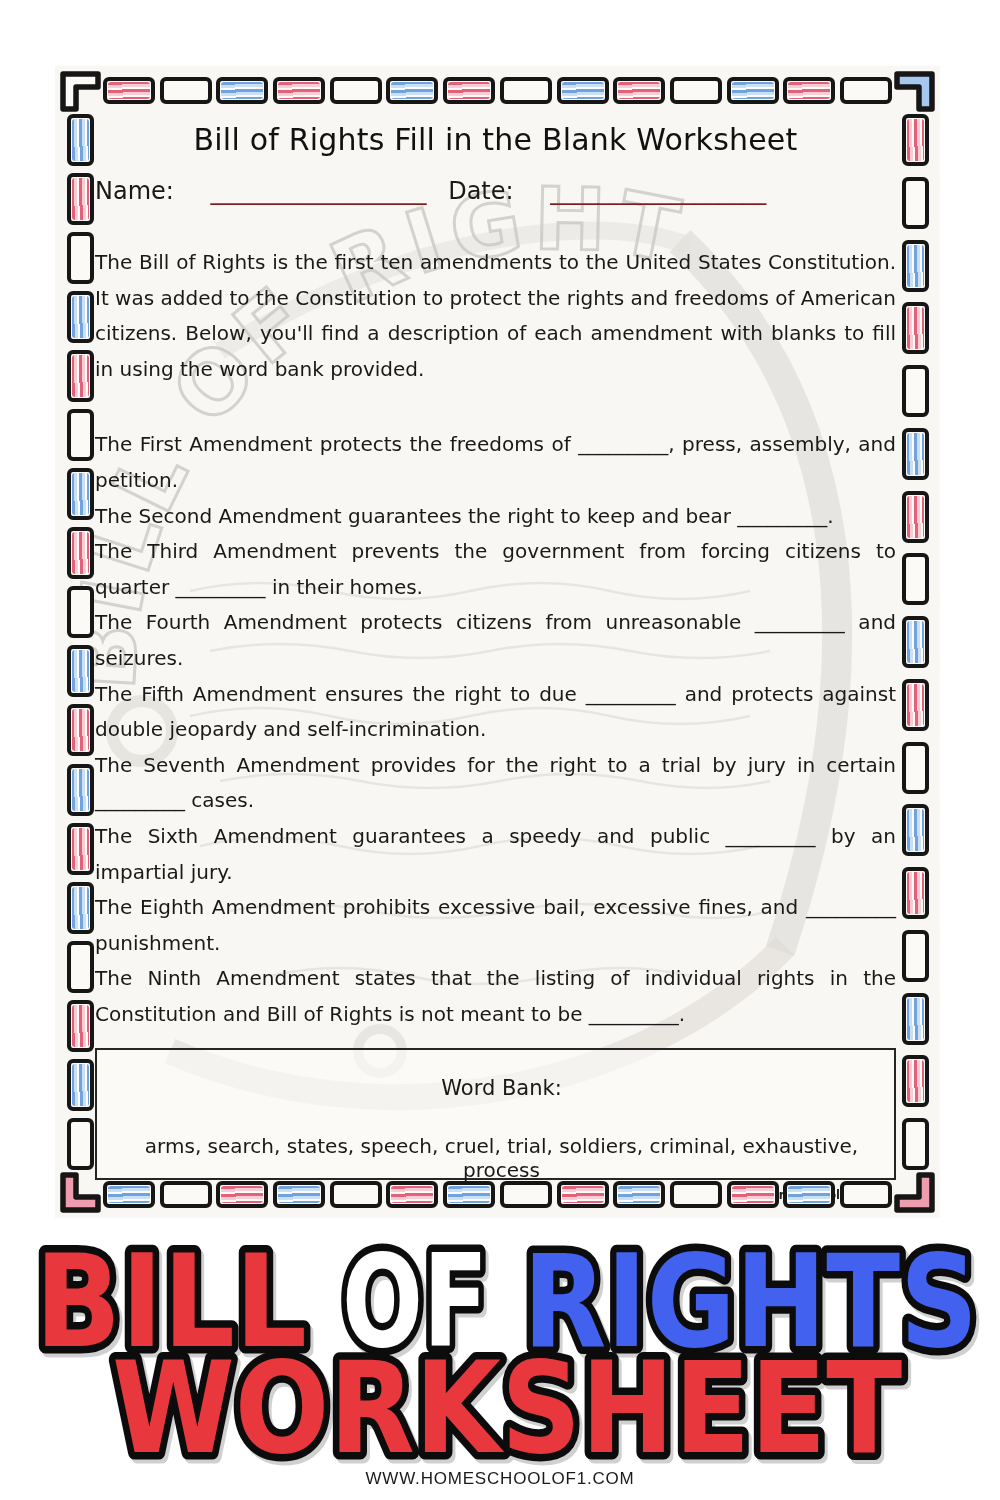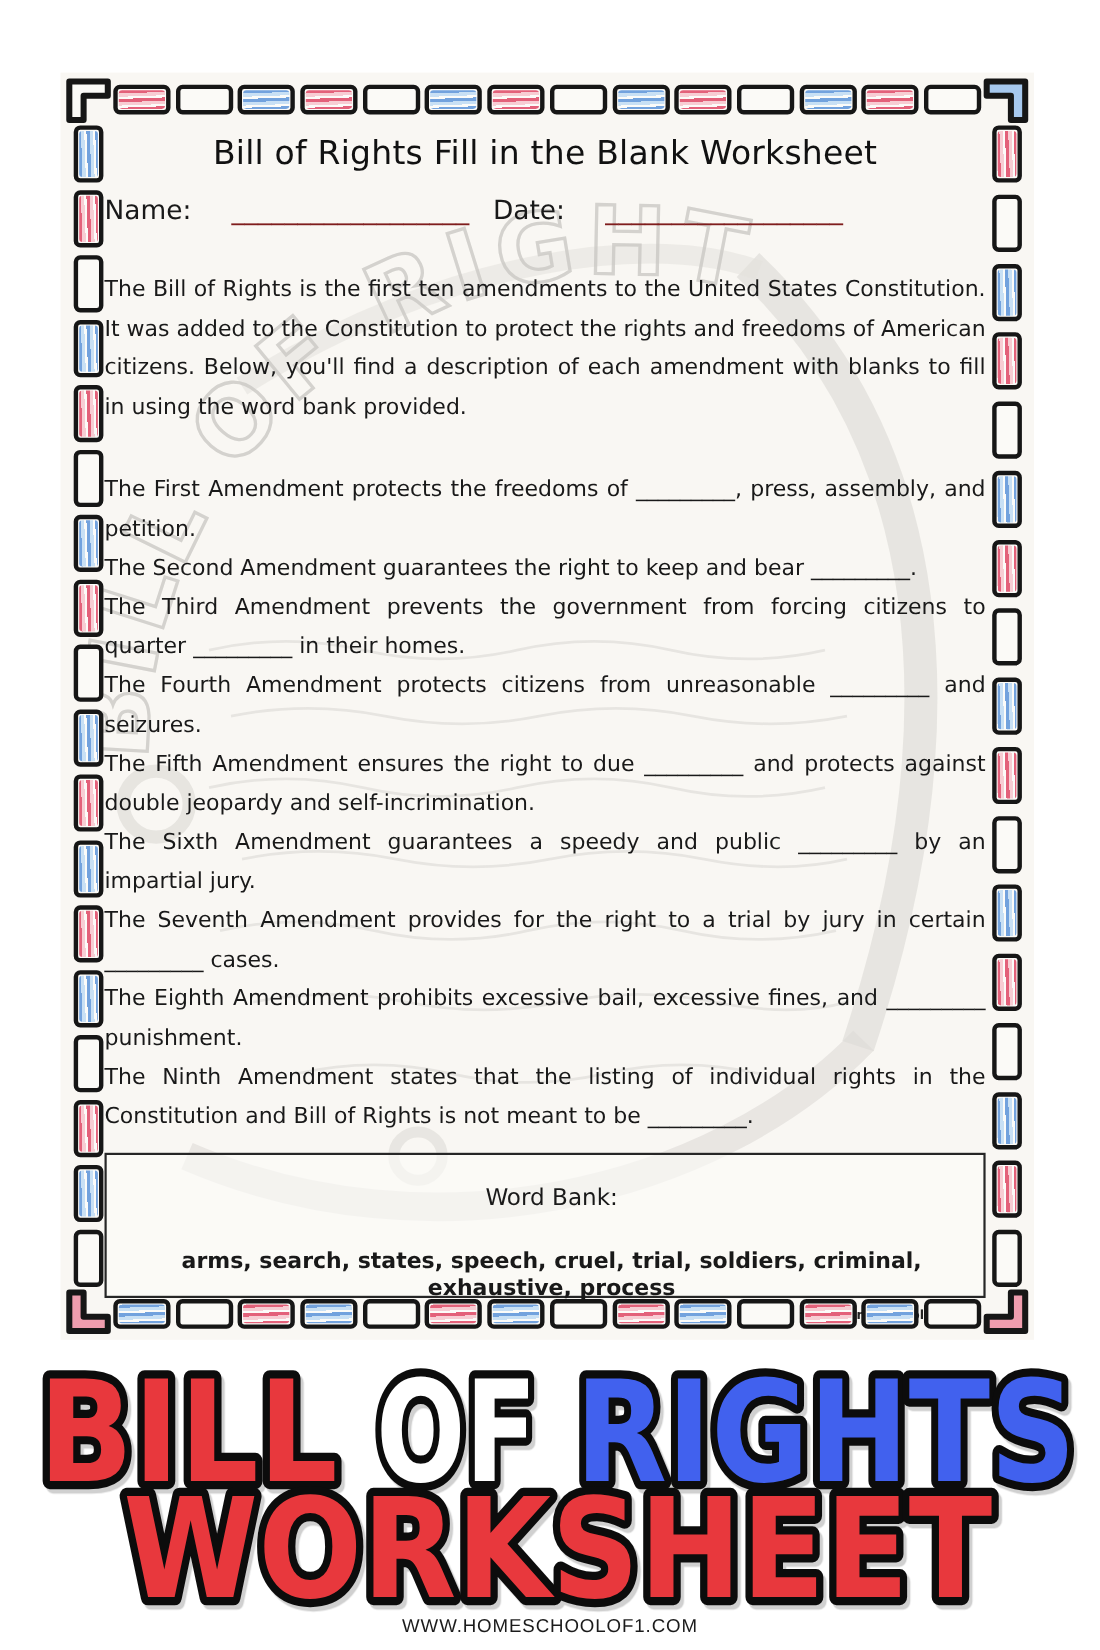--- a/index.html
+++ b/index.html
@@ -38,21 +38,21 @@
   .content{position:absolute;left:40px;right:44px;top:44px;bottom:42px;z-index:2;}
   .ws-title{margin:12px 0 0 0;text-align:center;font-size:30px;font-weight:400;letter-spacing:.2px;color:#111;}
   .namedate{margin-top:20px;font-size:24px;white-space:nowrap;}
   .blank-line{letter-spacing:0;color:#7f1d1d;margin-left:29px;}
   .nd-date{margin-left:14px;}
   .intro{margin:40px 0 0 0;font-size:20px;line-height:1.78;text-align:justify;}
   .amendments{margin-top:40px;}
   .amendment{margin:0;font-size:20px;line-height:1.78;text-align:justify;}
   .wordbank{margin-top:16px;border:2px solid #262626;height:128px;text-align:center;background:rgba(252,251,248,.6);padding-left:12px;}
   .wb-title{margin-top:26px;font-size:21px;}
-  .wb-words{margin-top:34px;font-size:20px;font-weight:bold;}
+  .wb-words{margin-top:34px;font-size:20px;}
   .ws-url{margin-top:8px;text-align:right;font-size:11.5px;font-weight:bold;color:#222;padding-right:4px;}
 
   
   .banner{position:absolute;left:0;top:1230px;width:1000px;height:236px;z-index:2;}
   .banner-svg{width:100%;height:100%;filter:drop-shadow(3px 4px 0 rgba(150,150,150,.45));}
   .bt{font-family:"DejaVu Sans",sans-serif;font-weight:700;paint-order:stroke;
       stroke-linejoin:round;stroke-width:15px;}
 
   .footer-url{position:absolute;top:1469px;left:0;width:100%;text-align:center;
       font-family:"Liberation Sans",sans-serif;font-size:17px;letter-spacing:.8px;color:#1b1b1b;}
@@ -311,22 +311,22 @@
       </div>
 
       <p class="intro">The Bill of Rights is the first ten amendments to the United States Constitution. It was added to the Constitution to protect the rights and freedoms of American citizens. Below, you'll find a description of each amendment with blanks to fill in using the word bank provided.</p>
 
       <div class="amendments" id="amendments">
           <p class="amendment">The First Amendment protects the freedoms of _________, press, assembly, and petition.</p>
           <p class="amendment">The Second Amendment guarantees the right to keep and bear _________.</p>
           <p class="amendment">The Third Amendment prevents the government from forcing citizens to quarter _________ in their homes.</p>
           <p class="amendment">The Fourth Amendment protects citizens from unreasonable _________ and seizures.</p>
           <p class="amendment">The Fifth Amendment ensures the right to due _________ and protects against double jeopardy and self-incrimination.</p>
+          <p class="amendment">The Seventh Amendment provides for the right to a trial by jury in certain _________ cases.</p>
           <p class="amendment">The Sixth Amendment guarantees a speedy and public _________ by an impartial jury.</p>
-          <p class="amendment">The Seventh Amendment provides for the right to a trial by jury in certain _________ cases.</p>
           <p class="amendment">The Eighth Amendment prohibits excessive bail, excessive fines, and _________ punishment.</p>
           <p class="amendment">The Ninth Amendment states that the listing of individual rights in the Constitution and Bill of Rights is not meant to be _________.</p>
         </div>
 
       <div class="wordbank">
         <div class="wb-title">Word Bank:</div>
         <div class="wb-words">arms, search, states, speech, cruel, trial, soldiers, criminal, exhaustive, process</div>
       </div>
 
       <div class="ws-url">www.homeschoolof1.com</div>

